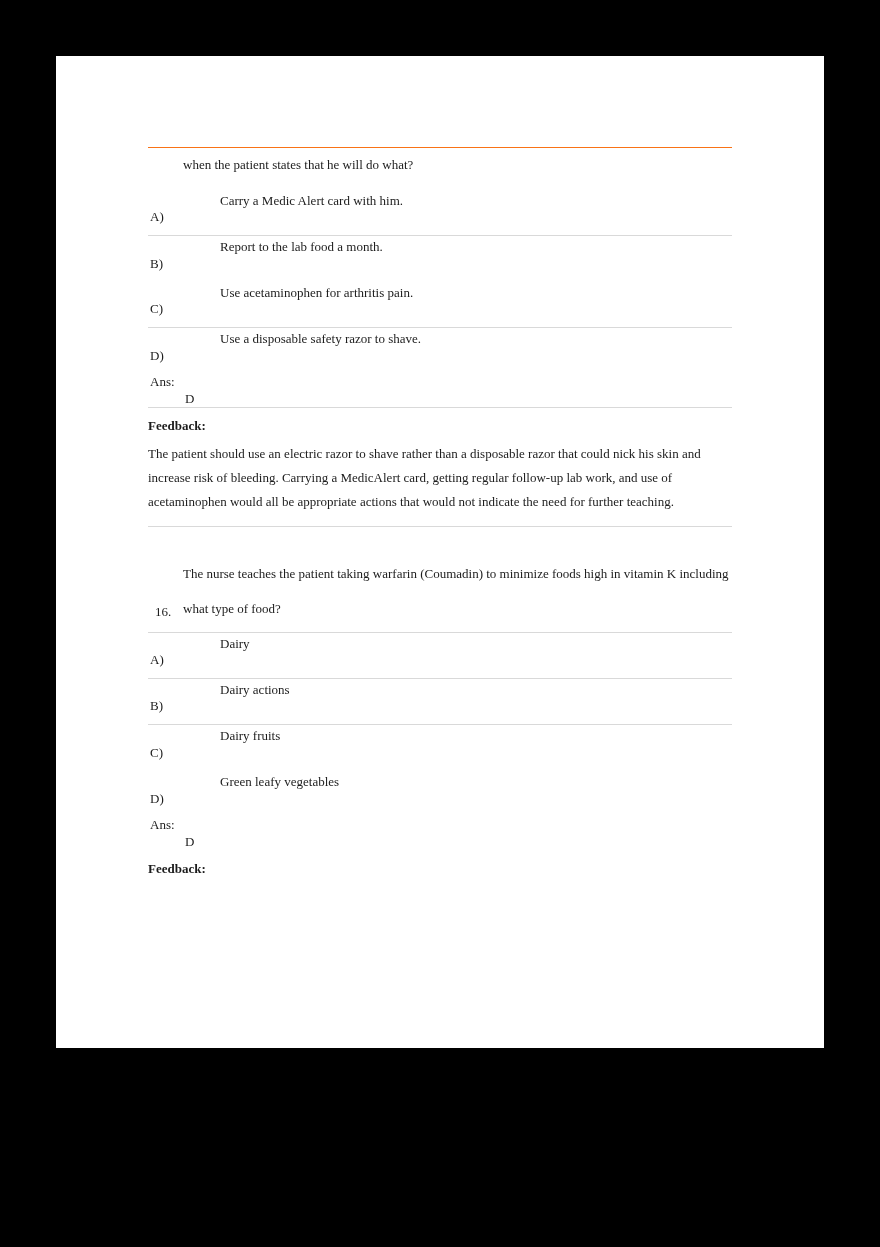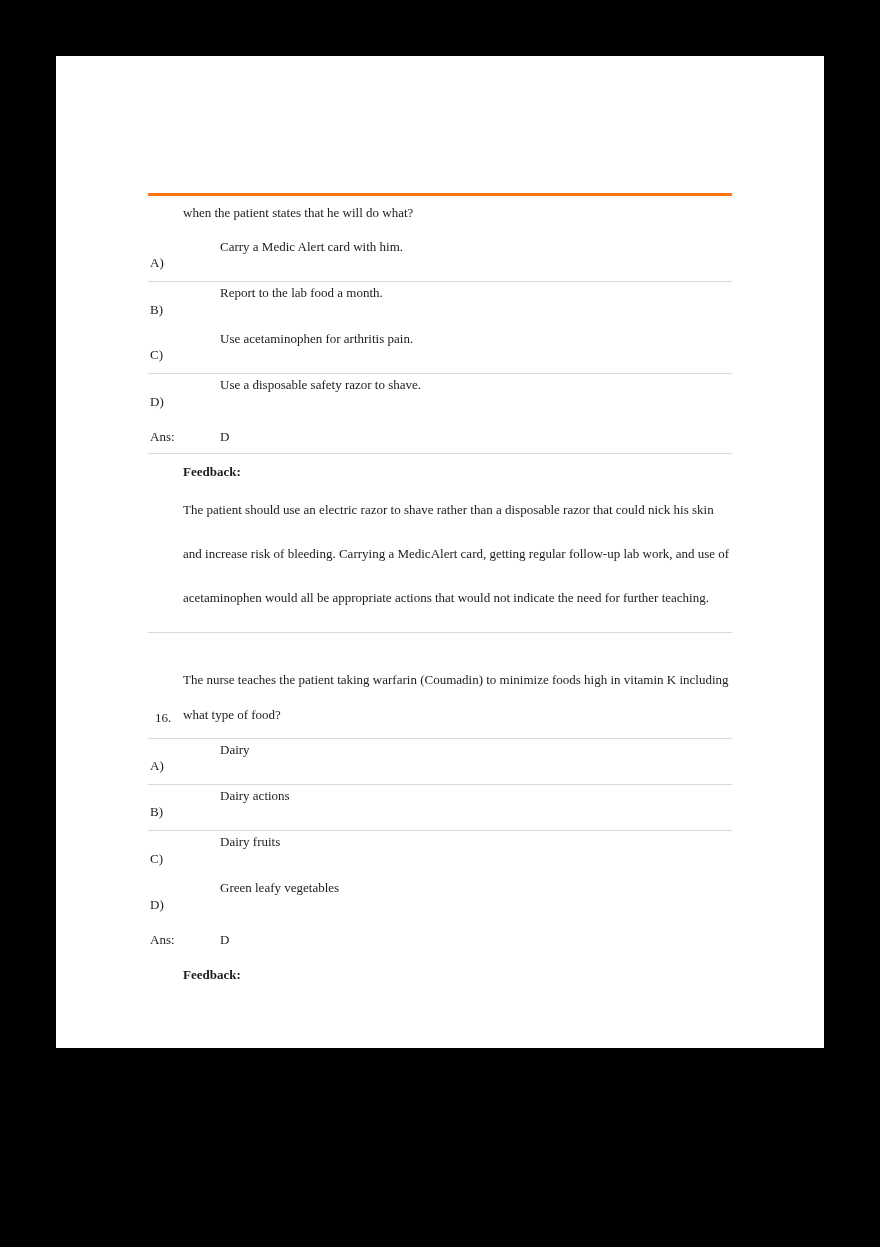--- a/index.html
+++ b/index.html
@@ -28,43 +28,43 @@
   .row { display: flex; width: 100%; }
   .lbl {
     width: 35px;
     flex: none;
     display: flex;
     align-items: flex-end;
     padding-left: 2px;
   }
   .cnt { flex: 1; min-width: 0; }
 
-  .bt { border-top: 3px solid #f97316; margin-top: 46px; }
+  .bt { border-top: 1px solid #f97316; }
   .bb { border-bottom: 1px solid #d9d9d9; }
 
   
   .r-qtext { height: 43px; }
   .r-qtext .cnt { padding-top: 9px; }
 
   
   .r-opt { height: 46px; }
   .r-opt .cnt { padding-top: 3px; }
   .r-opt .opt { padding-left: 37px; }
   .r-opt .lbl span { padding-bottom: 10px; }
 
   
-  .r-ans { height: 34px; }
+  .r-ans { height: 34px; flex-direction: column; }
   .r-ans .lbl { align-items: center; }
   .r-ans .cnt { display: flex; align-items: center; }
   .r-ans .ansval { padding-left: 37px; }
 
   
-  .r-fb { padding: 7px 0 12px 0; }
+  .r-fb { padding: 7px 0 12px 0; flex-direction: column; }
   .fb-h { font-weight: bold; line-height: 22px; margin-bottom: 5px; }
-  .fb-p { line-height: 44px; }
+  .fb-p { line-height: 24px; }
 
   
   .r-q16 { padding-bottom: 6px; }
   .r-q16 .lbl span { padding-bottom: 6px; padding-left: 5px; }
   .r-q16 .cnt { padding-top: 30px; }
   .r-q16 .qtxt { line-height: 34.5px; }
 </style>
 </head>
 <body>
 

